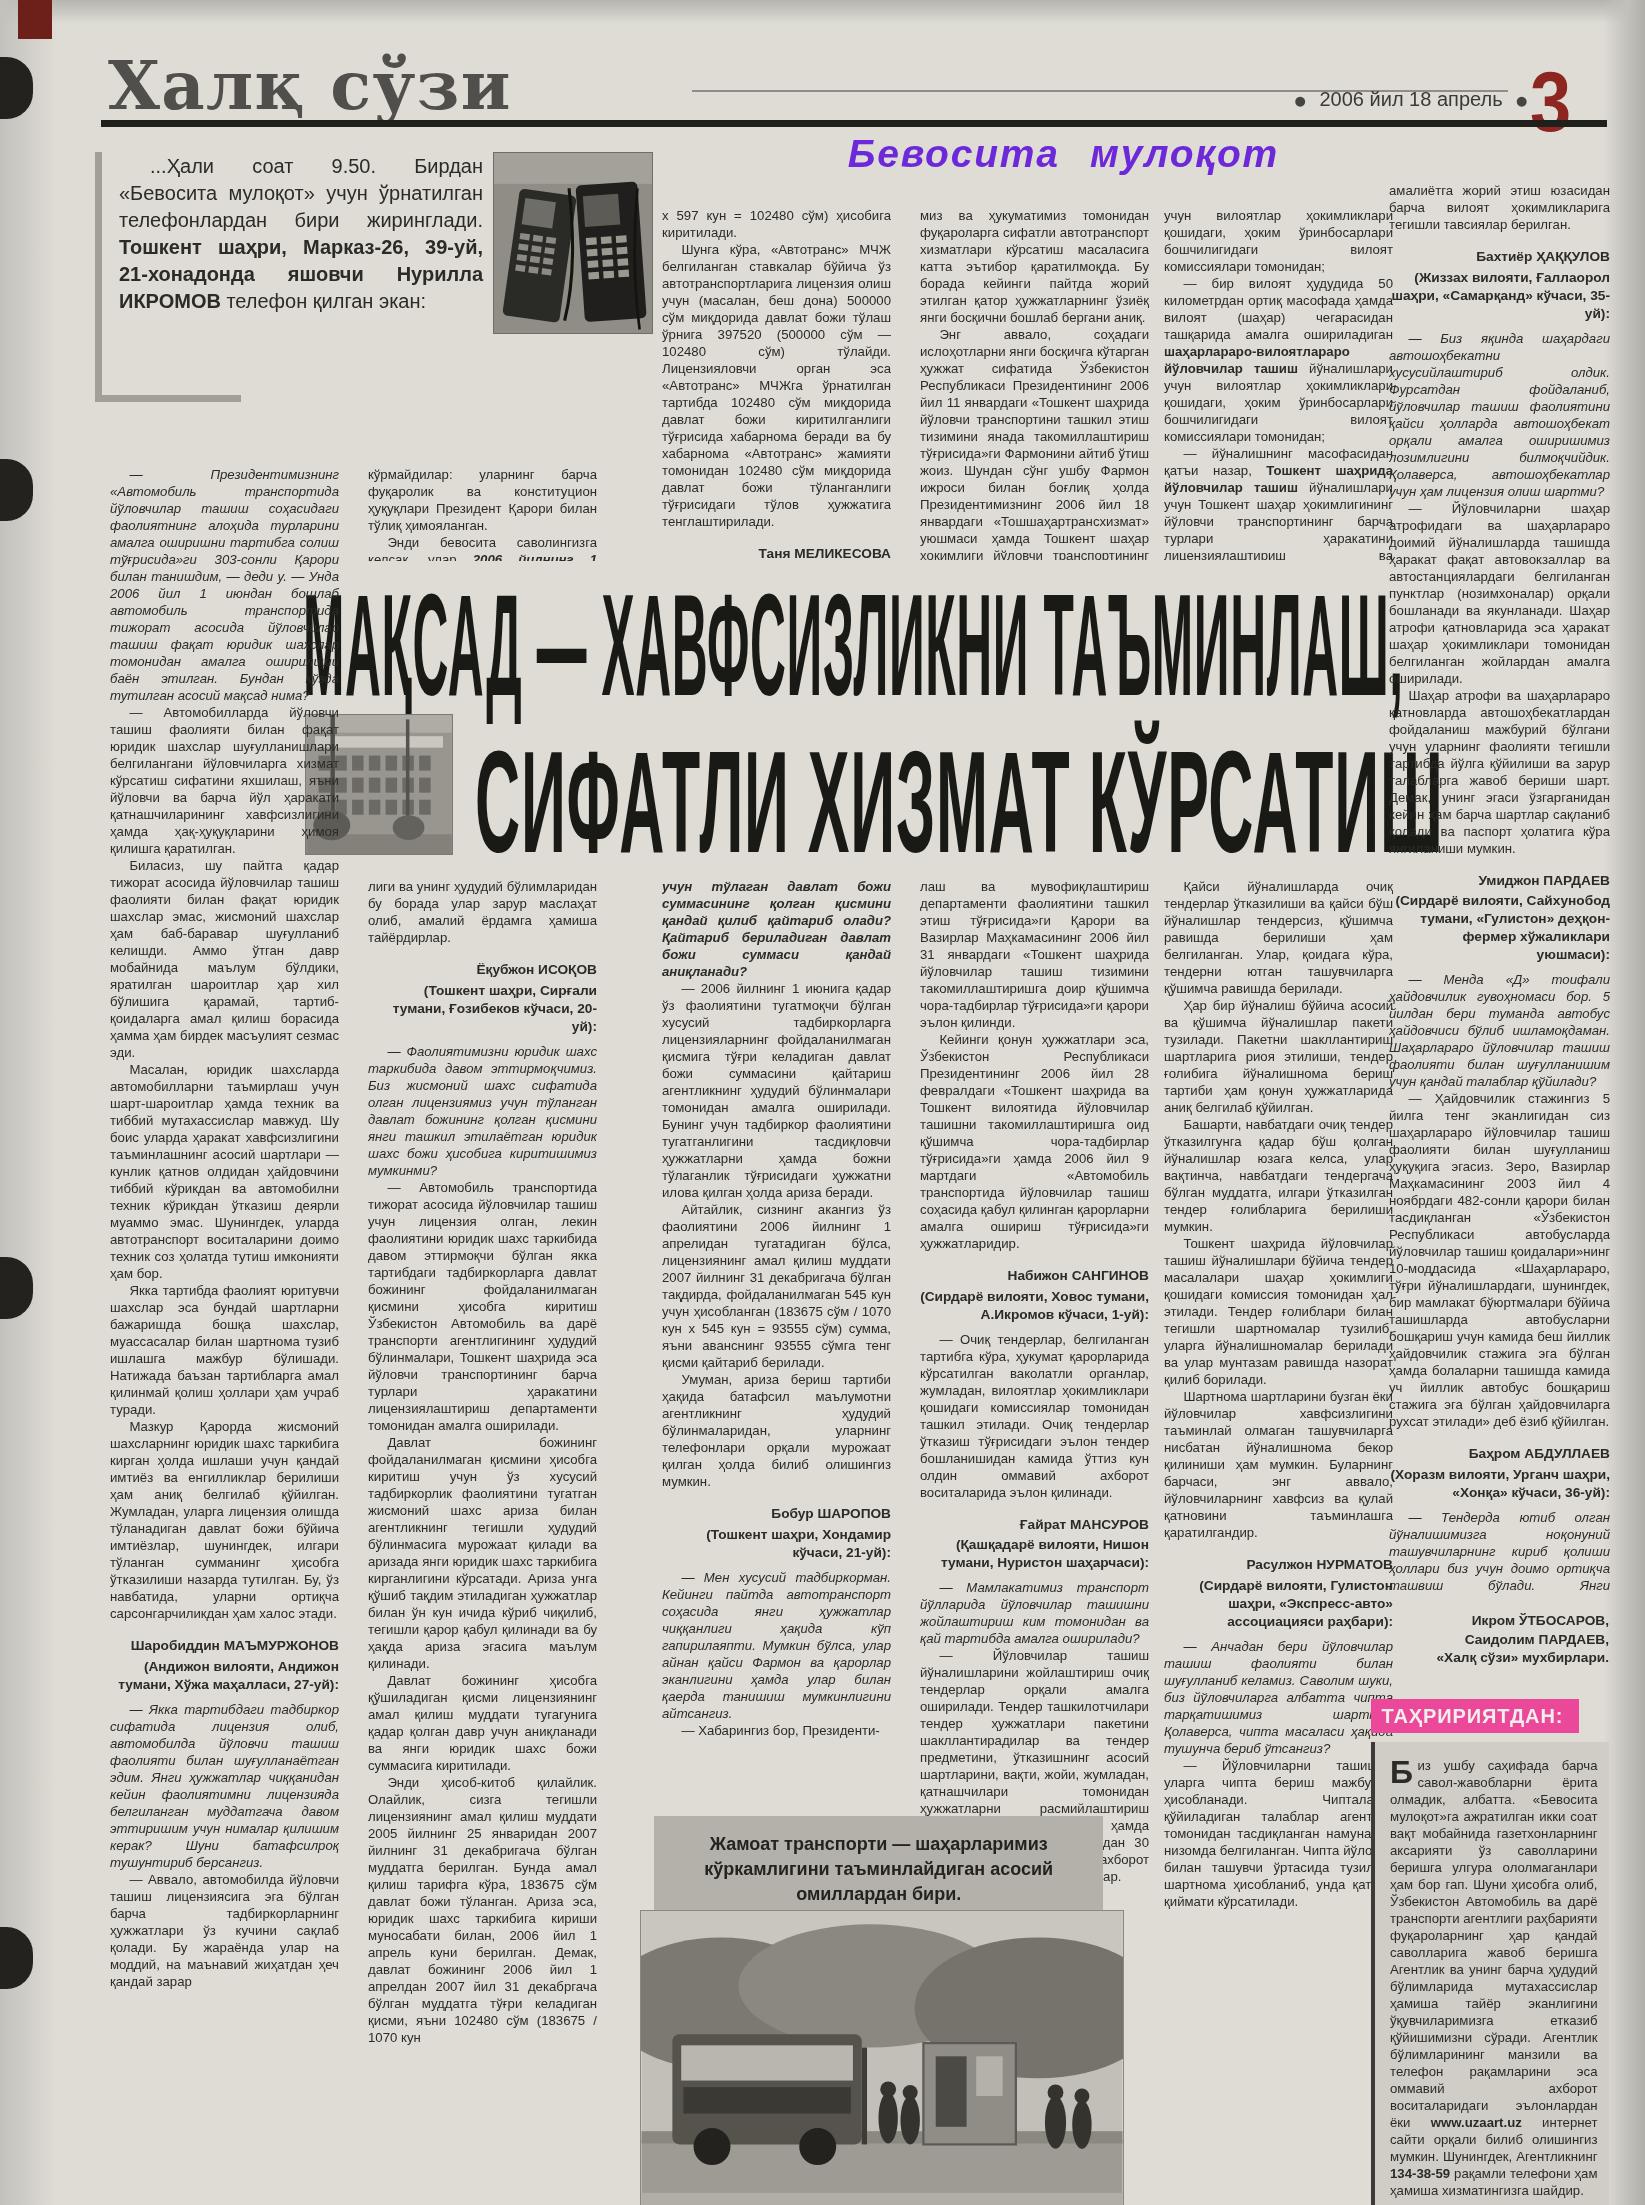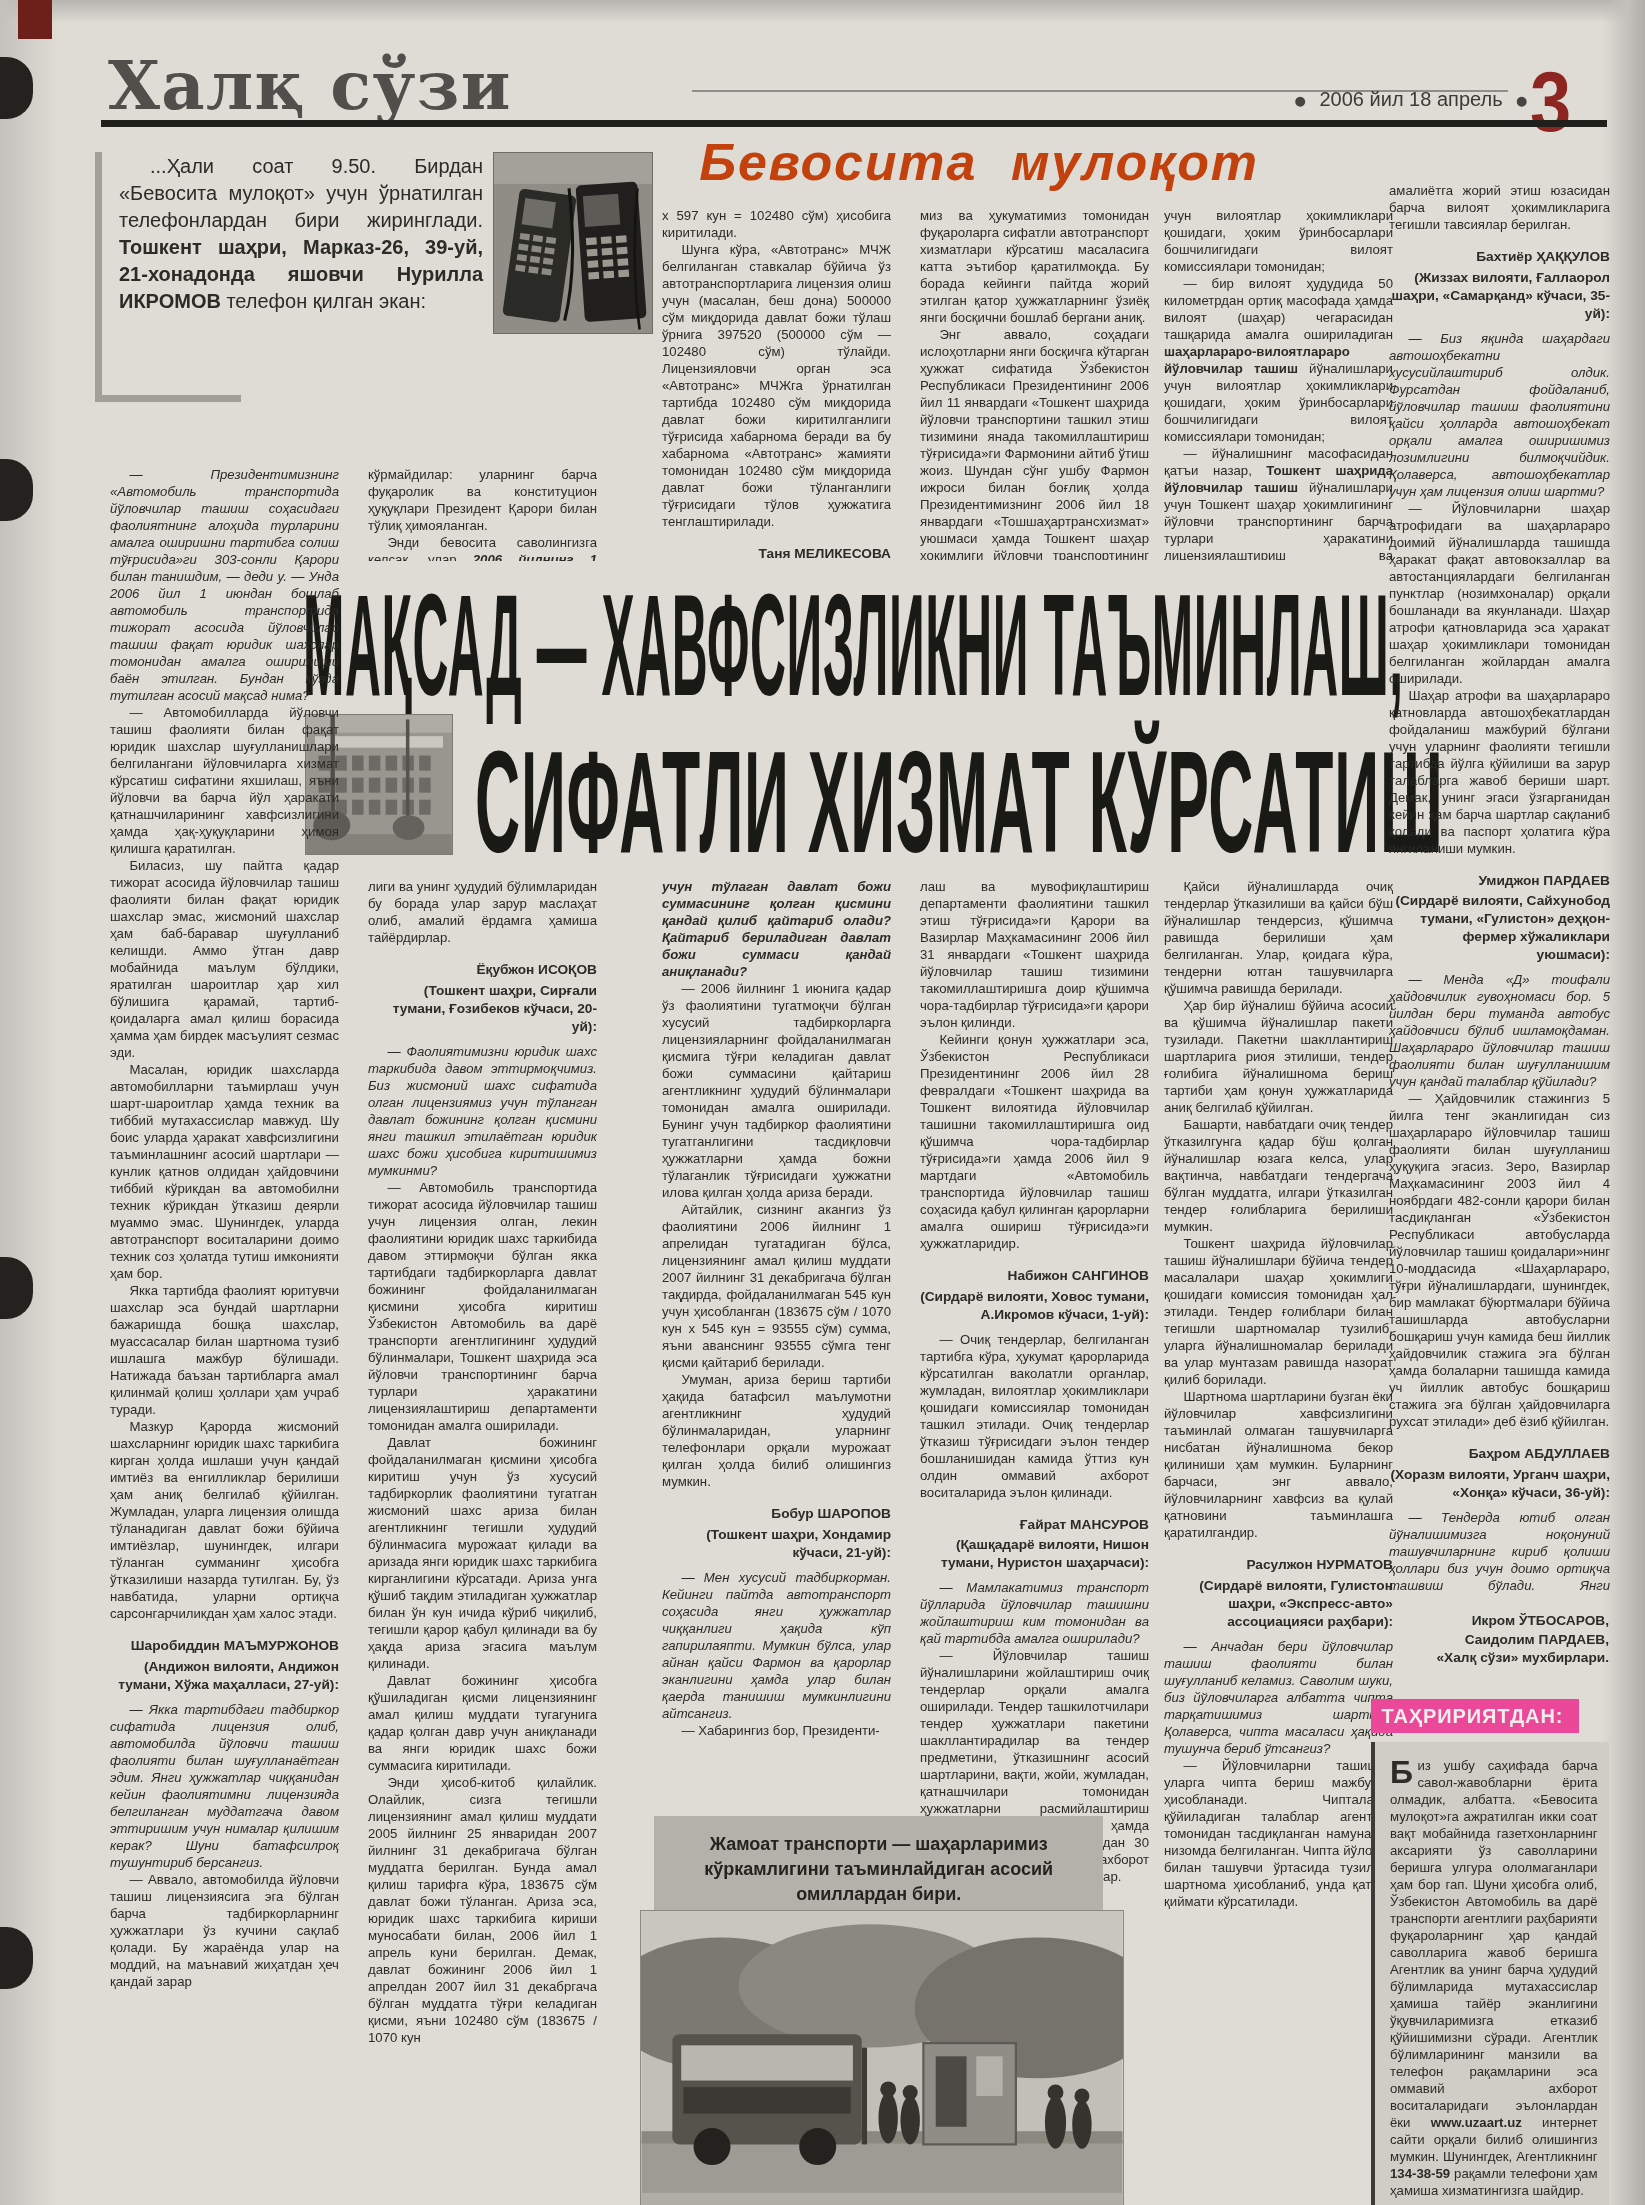--- a/index.html
+++ b/index.html
@@ -21,22 +21,22 @@
            font-family:"Liberation Sans",sans-serif;transform:scaleY(1.15);transform-origin:top;}
   .rule-thick{position:absolute;left:101px;top:120px;width:1506px;height:6.6px;background:#1f1f1c;}
   
   .intro-bar-v{position:absolute;left:95px;top:152px;width:6.6px;height:249px;background:#a19f96;}
   .intro-bar-h{position:absolute;left:95px;top:395px;width:146px;height:6.6px;background:#a19f96;}
   .intro{position:absolute;left:116px;top:150px;width:370px;font-size:20px;line-height:27px;text-align:justify;}
   .intro p{margin:3px;text-indent:31px;}
   .intro b{font-weight:bold;}
   
   .ph-phones{position:absolute;left:493px;top:152px;width:158px;height:180px;background:#908e87;overflow:hidden;border:0.4px solid #6f6d67;}
-  .section-title{position:absolute;left:679px;top:132px;width:600px;text-align:center;
-      font-size:52px;font-weight:bold;font-style:italic;letter-spacing:1.8px;word-spacing:17.6px;color:#c2410c;}
+  .section-title{position:absolute;left:679px;top:132px;width:600px;text-align:right;
+      font-size:39px;font-weight:bold;font-style:italic;letter-spacing:1.8px;word-spacing:17.6px;color:#6d28d9;}
   
   .hl1{position:absolute;left:303px;top:572px;font-weight:bold;font-size:71px;line-height:71px;
        white-space:nowrap;color:#191916;transform:scale(0.70,2.05);transform-origin:top left;letter-spacing:0.9px;}
   .hl2{position:absolute;left:475px;top:729px;font-weight:bold;font-size:71px;line-height:71px;
        white-space:nowrap;color:#191916;transform:scale(0.88,2.05);transform-origin:top left;letter-spacing:0.9px;}
   .ph-building{position:absolute;left:305px;top:714px;width:146px;height:139px;background:#a3a199;overflow:hidden;border:0.4px solid #7c7a73;}
   
   .col{position:absolute;width:229px;font-size:13.2px;line-height:17px;text-align:justify;overflow:hidden;}
   .col p{margin:0;text-indent:19.4px;}
   .col p.noind{text-indent:0;}

